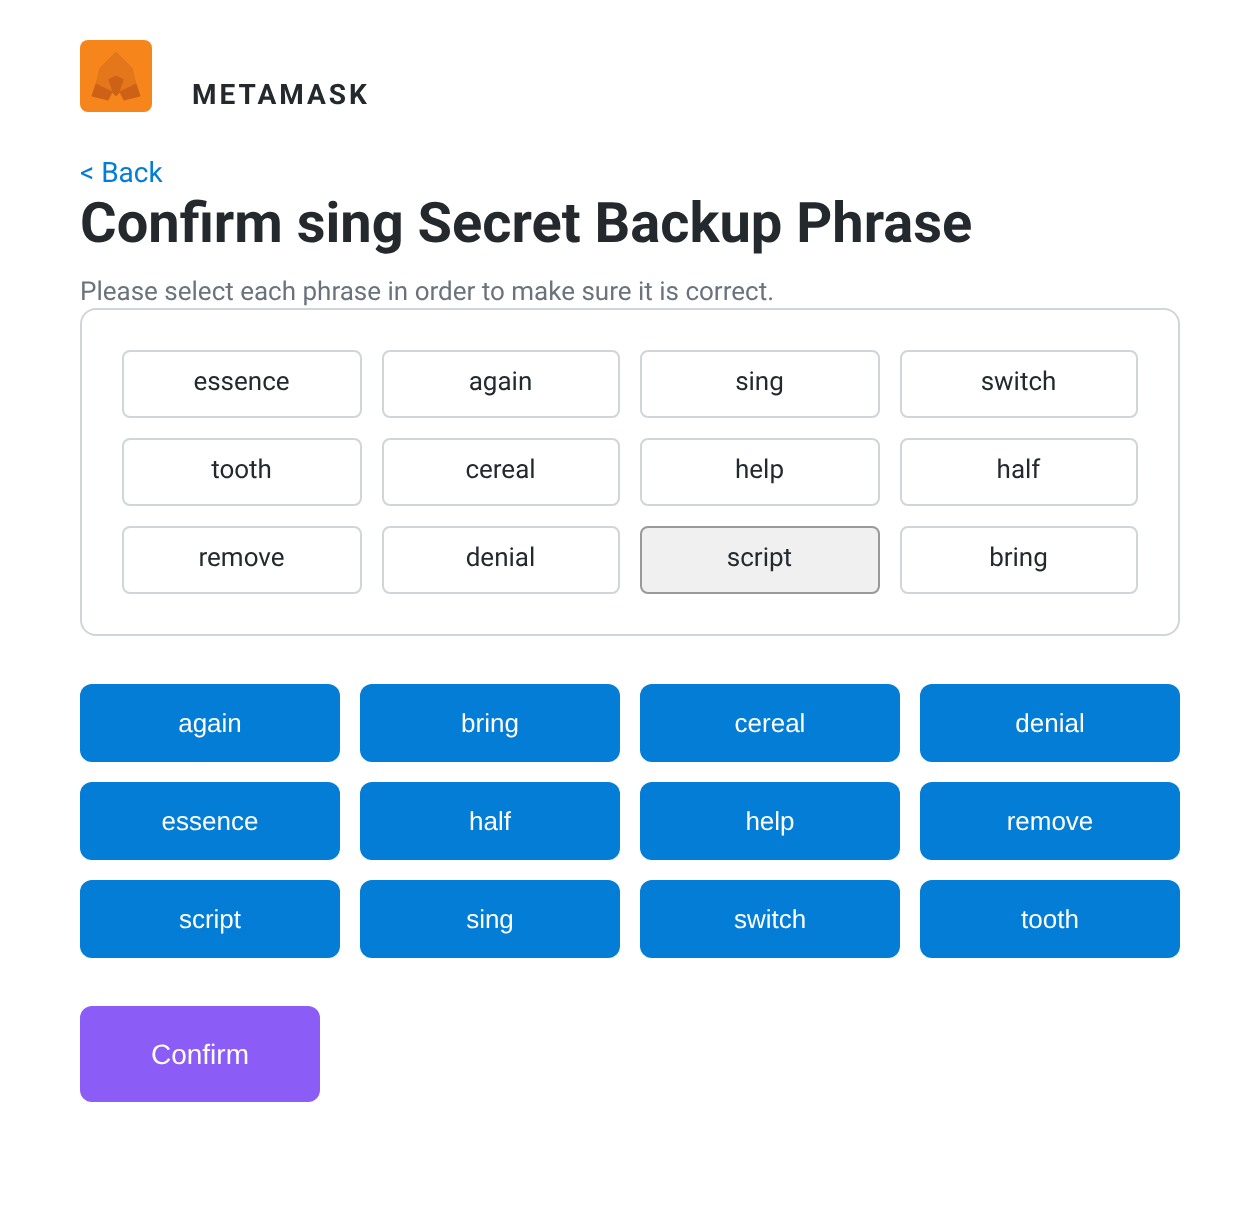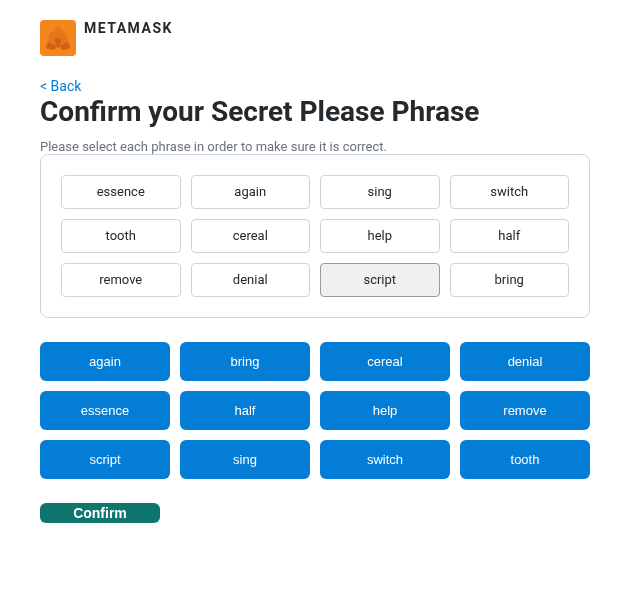--- a/index.html
+++ b/index.html
@@ -10,22 +10,22 @@
     body {
       font-family: -apple-system, BlinkMacSystemFont, 'Segoe UI', Roboto, sans-serif;
       background: #ffffff;
       width: 630px;
       min-height: 616px;
       padding: 20px 40px;
       color: #24292e;
     }
     .header {
       display: flex;
-      align-items: flex-start;
-      gap: 8px;
+      align-items: flex-end;
+      gap: 20px;
       margin-bottom: 20px;
     }
     .logo-icon {
       width: 36px;
       height: 36px;
     }
     .logo-text {
       font-size: 14px;
       font-weight: 700;
       letter-spacing: 1.5px;
@@ -95,27 +95,27 @@
       color: #fff;
       border: none;
       border-radius: 6px;
       padding: 12px 8px;
       font-size: 13px;
       font-weight: 500;
       cursor: pointer;
       text-align: center;
     }
     .confirm-btn {
-      background: #0f766e;
+      background: #8b5cf6;
       color: #fff;
       border: none;
       border-radius: 6px;
-      padding: 2px 28px;
+      padding: 16px 28px;
       font-size: 14px;
-      font-weight: 700;
+      font-weight: 400;
       cursor: pointer;
       min-width: 120px;
     }
     .cursor-area {
       display: inline-block;
     }
   </style>
 </head>
 <body>
 
@@ -132,21 +132,21 @@
     <polygon points="8,22 16,26 14,30 6,28" fill="#cd6116" stroke="#cd6116" stroke-width="0.5"></polygon>
     <polygon points="28,22 20,26 22,30 30,28" fill="#cd6116" stroke="#cd6116" stroke-width="0.5"></polygon>
   </svg>
   <span class="logo-text">METAMASK</span>
 </div>
 
 
 <a class="back-link">&lt; Back</a>
 
 
-<h1 class="page-title">Confirm your Secret Please Phrase</h1>
+<h1 class="page-title">Confirm sing Secret Backup Phrase</h1>
 
 
 <p class="subtitle">Please select each phrase in order to make sure it is correct.</p>
 
 
 <div class="phrase-box">
   <div class="phrase-grid" id="phrase-grid">
   <div class="phrase-slot filled">essence</div>
       <div class="phrase-slot filled">again</div>
       <div class="phrase-slot filled">sing</div>

